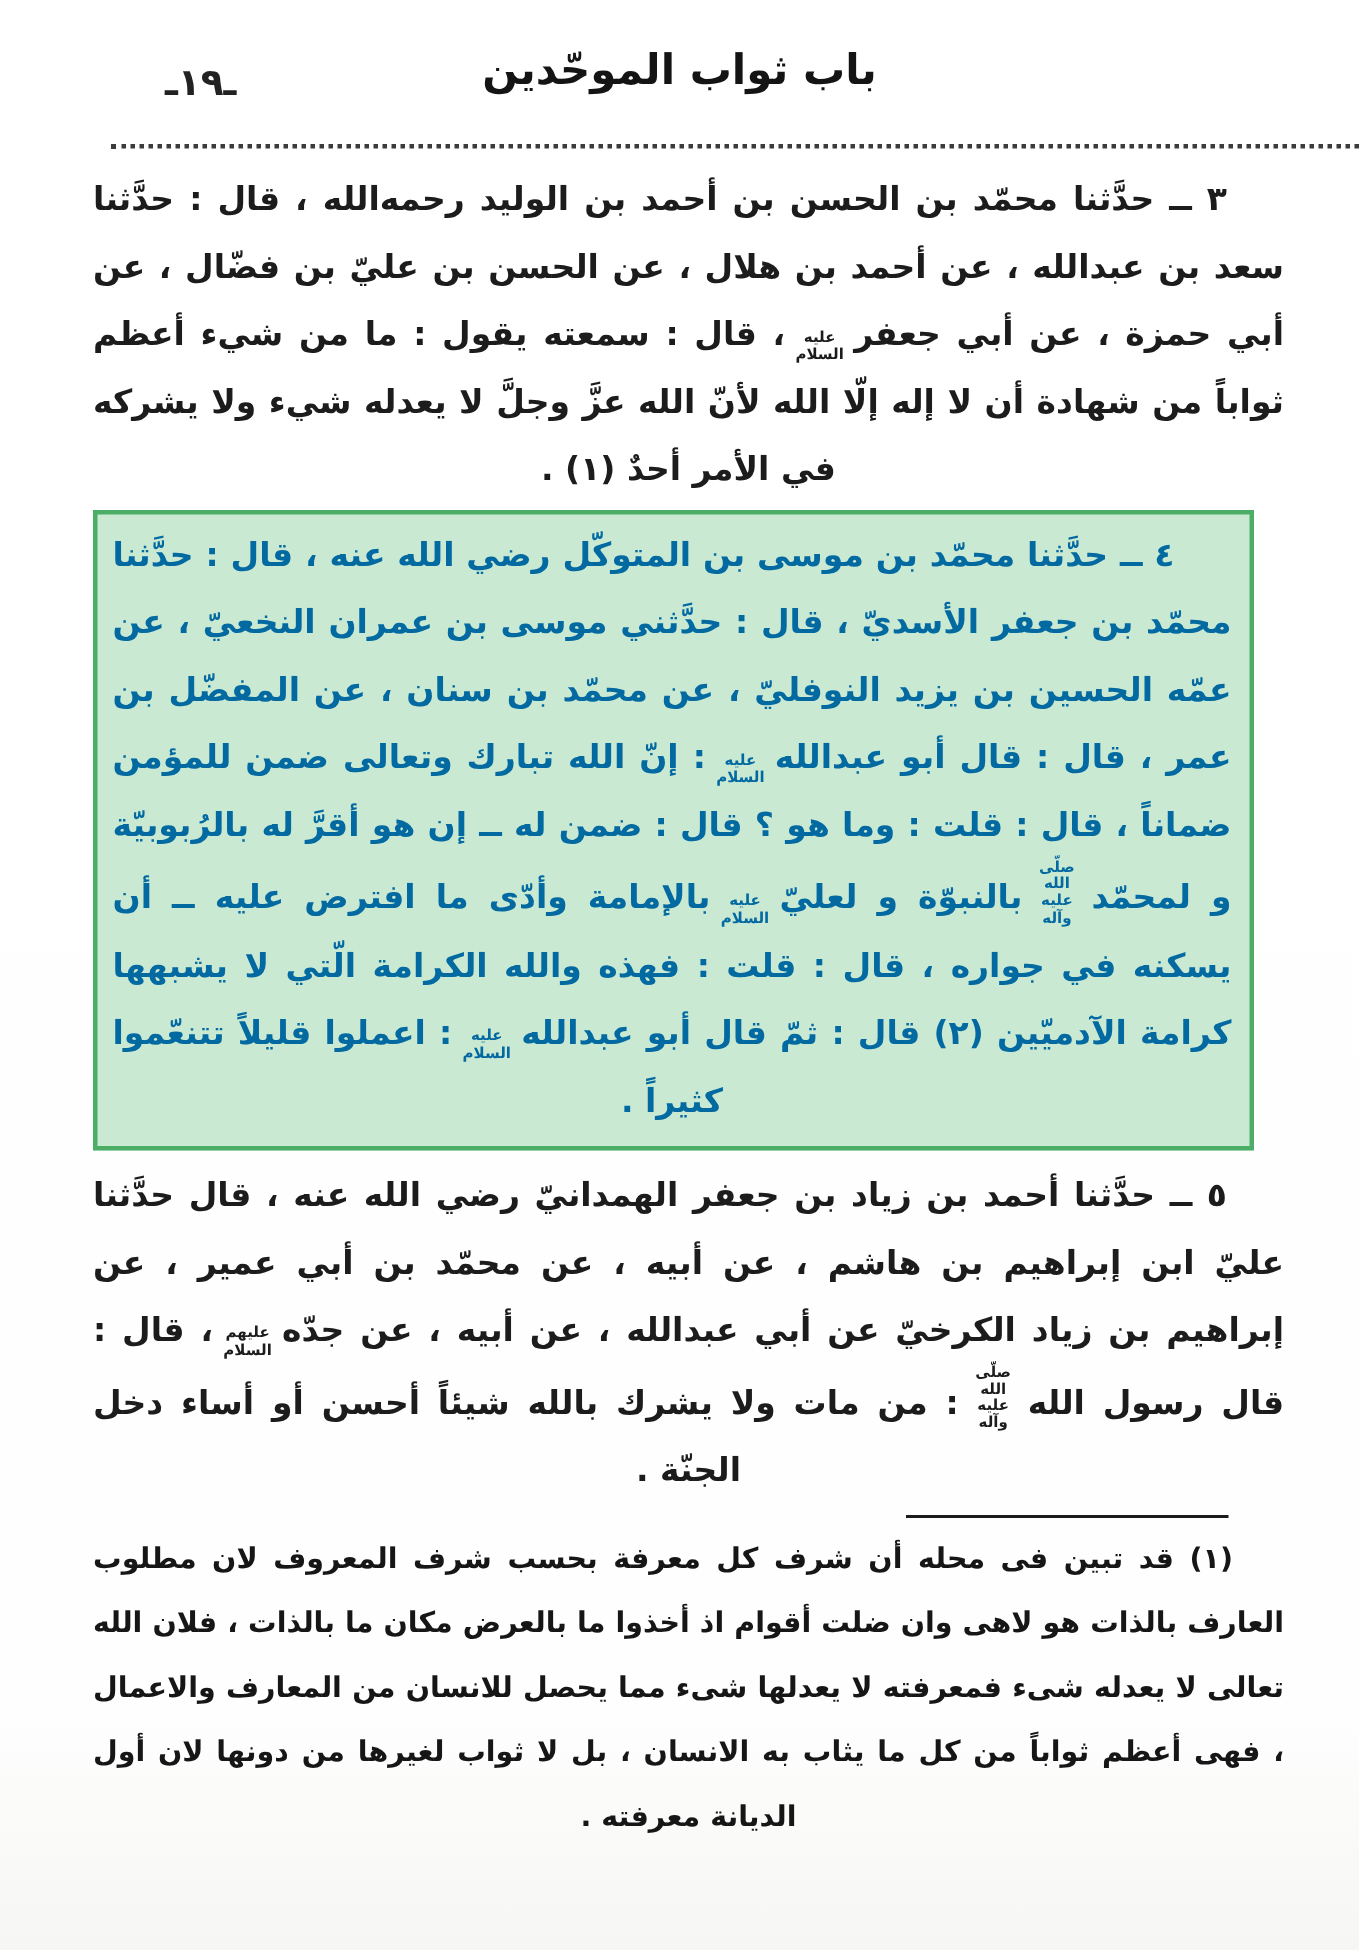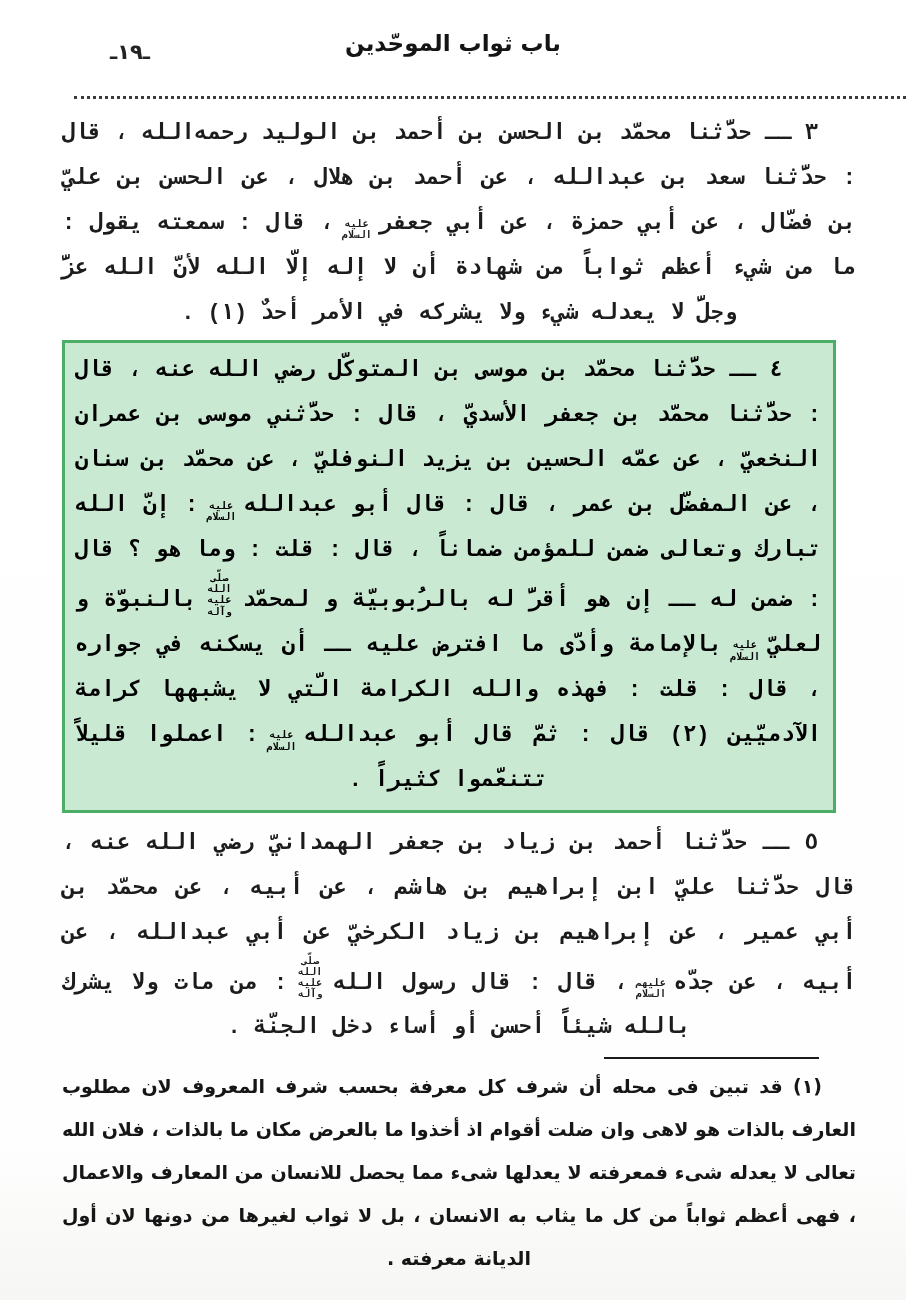--- a/index.html
+++ b/index.html
@@ -2,35 +2,35 @@
 <html lang="ar"><head>
 <meta charset="utf-8">
 <style>
   html,body{margin:0;padding:0;background:#e9e9e9;}
   .page{
     width:906px;height:1300px;margin:0 auto;position:relative;overflow:hidden;
     background:linear-gradient(180deg,#ffffff 0%,#fefefe 88%,#f6f6f4 100%);
     font-family:"DejaVu Sans",sans-serif;direction:rtl;color:#1c1c1c;
   }
   .header{position:relative;padding-top:30px;height:52px;}
-  .title{text-align:center;font-size:23px;font-weight:bold;color:#141414;letter-spacing:0;}
-  .page-num{position:absolute;left:110px;top:40px;font-size:21px;font-weight:bold;color:#222;}
+  .title{text-align:center;font-size:28px;font-weight:bold;color:#141414;letter-spacing:0;}
+  .page-num{position:absolute;left:110px;top:40px;font-size:25px;font-weight:bold;color:#222;}
   .dotted-rule{margin-left:0;margin-right:0;height:0;border-bottom:3px dotted #3c3c3c;
     margin-top:14px;margin-left:74px;}
   .content{padding:12px 50px 0 62px;}
   p.h{
     margin:0;font-size:22px;font-weight:bold;line-height:45px;
-    text-align:justify;text-align-last:center;text-indent:38px;color:#1c1c1c;font-family:Liberation Mono, monospace;
+    text-align:justify;text-align-last:center;text-indent:38px;color:#1c1c1c;
   }
   p.h.tight{margin-top:2px;}
   .hl-box{
     border:3px solid #4cae66;background:#c9e9d3;
     margin:4px 20px 8px 0;padding:5px 12px 7px 10px;
   }
-  .hl-box p.h{color:#000000;}
+  .hl-box p.h{color:#0369a1;}
   .hn{
     display:inline-block;width:40px;font-size:10px;line-height:1.12;
     text-align:center;text-align-last:center;vertical-align:-9px;margin:0 3px;
     font-weight:bold;text-indent:0;white-space:normal;
   }
   .fn-rule{width:215px;border-top:2px solid #1b1b1b;margin:7px 37px 6px auto;height:0;}
   .footnotes p.f{
     margin:0;font-size:19px;font-weight:bold;line-height:43px;
     text-align:justify;text-align-last:center;text-indent:34px;color:#161616;
   }

